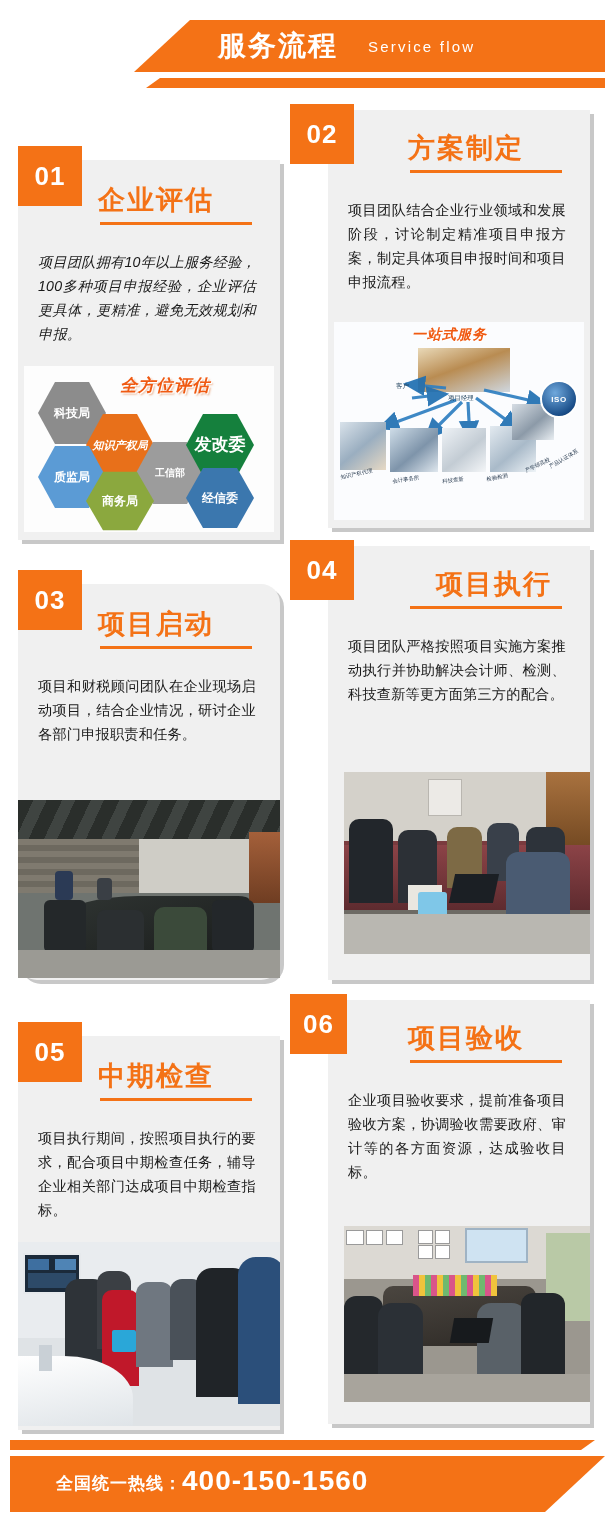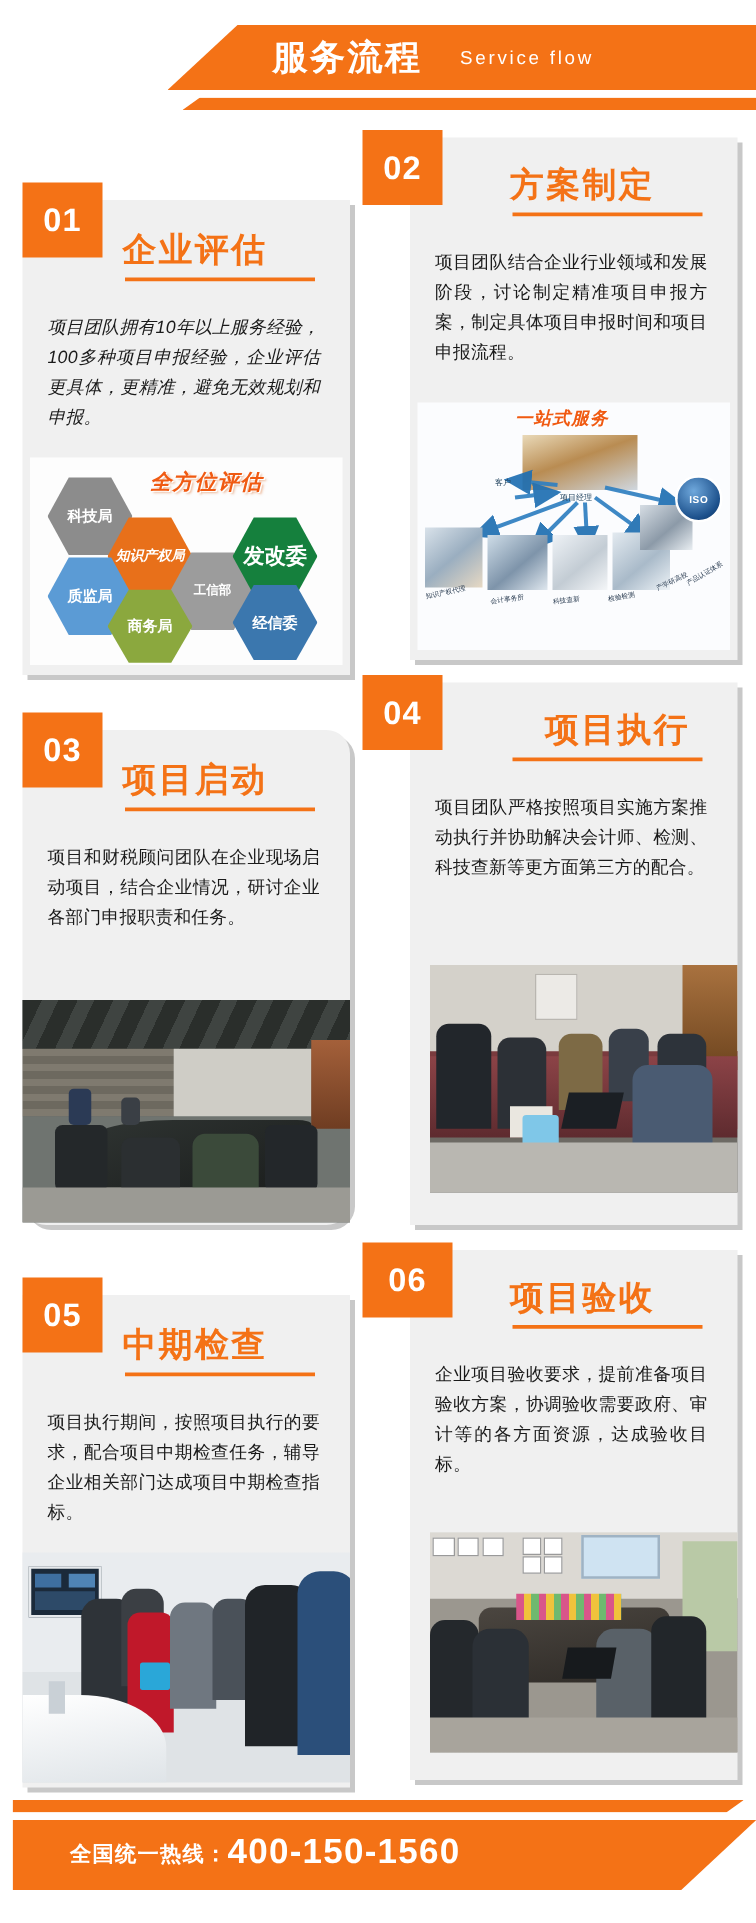--- a/index.html
+++ b/index.html
@@ -294,21 +294,21 @@
       <div style="position:absolute;left:28%;top:28%;width:34%;height:12%;
            background:repeating-linear-gradient(90deg,#d9558a 0 6px,#f0c33c 6px 12px,#6fb96f 12px 18px);"></div>
       <div style="position:absolute;left:0%;top:40%;width:16%;height:46%;background:#24282c;border-radius:12px 12px 0 0;"></div>
       <div style="position:absolute;left:14%;top:44%;width:18%;height:50%;background:#2b3036;border-radius:14px 14px 0 0;"></div>
       <div style="position:absolute;left:54%;top:44%;width:20%;height:52%;background:#596168;border-radius:14px 14px 0 0;"></div>
       <div style="position:absolute;left:72%;top:38%;width:18%;height:48%;background:#22262a;border-radius:12px 12px 0 0;"></div>
       <div style="position:absolute;left:44%;top:52%;width:16%;height:14%;background:#171a1d;transform:skewX(-10deg);"></div>
       <div style="position:absolute;left:0;top:84%;width:100%;height:16%;background:#a8a49c;"></div>
     </div>
   </div>
-  <div class="badge" style="left:290px; top:994px; width:72px; height:60px;">06</div>
+  <div class="badge" style="left:290px; top:994px; width:57px; height:60px;">06</div>
 
   <div class="footer">
     <div class="ftr-stripe"></div>
     <div class="ftr-band"></div>
     <div class="ftr-label">全国统一热线：</div>
     <div class="ftr-phone">400-150-1560</div>
   </div>
 
 </div>
 

